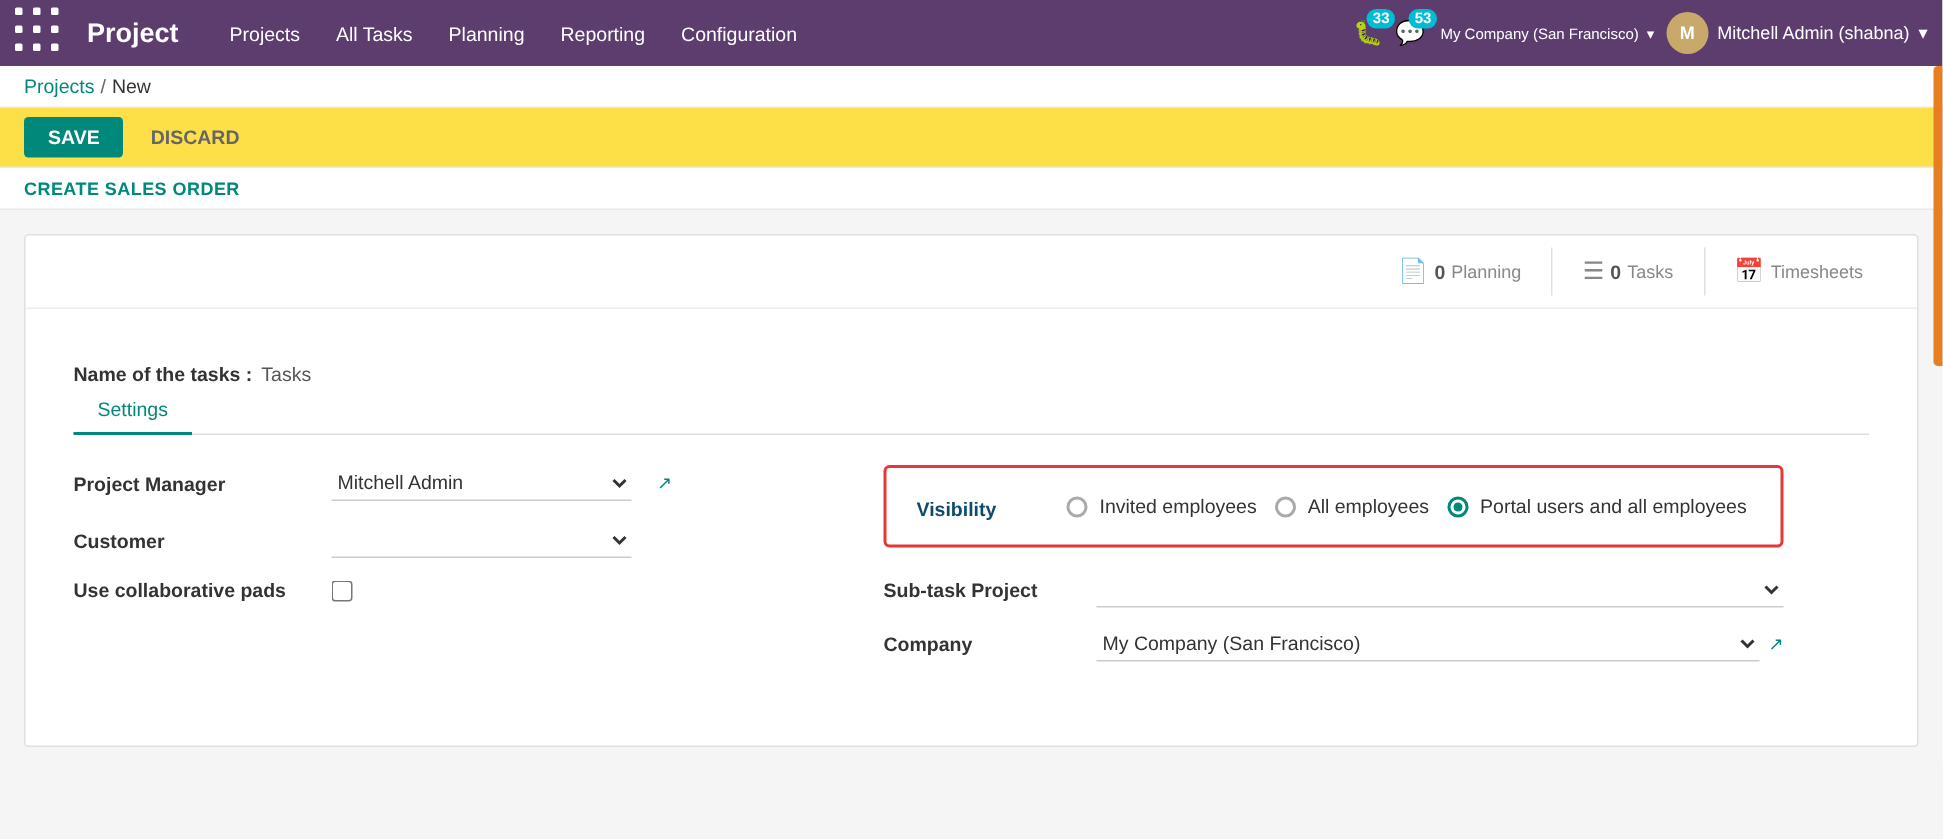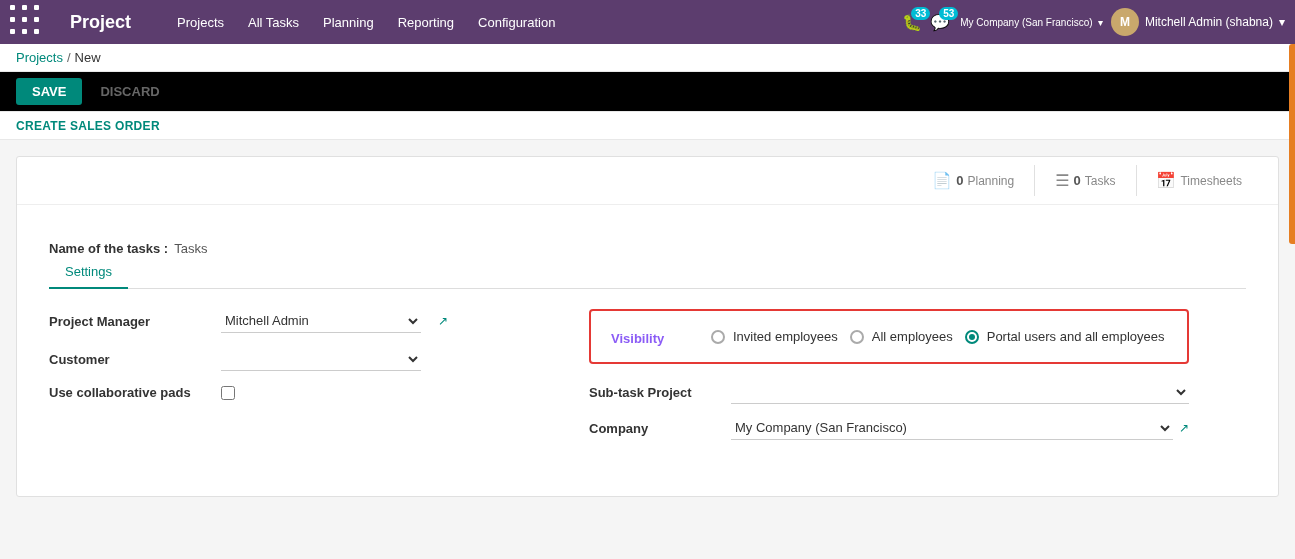--- a/index.html
+++ b/index.html
@@ -6,21 +6,21 @@
     body { font-family: 'Segoe UI', Arial, sans-serif; font-size: 13px; background: #f5f5f5; }
 
     
     .navbar {
       background: #5c3d6e;
       color: white;
       display: flex;
       align-items: center;
       height: 44px;
       padding: 0 10px;
-      gap: 12px;
+      gap: 0;
     }
     .navbar-grid {
       display: grid;
       grid-template-columns: repeat(3,10px);
       grid-template-rows: repeat(3,10px);
       gap: 2px;
       margin-right: 14px;
       cursor: pointer;
     }
     .navbar-grid span {
@@ -104,21 +104,21 @@
     .breadcrumb-link {
       color: #00897b;
       cursor: pointer;
       text-decoration: none;
     }
     .breadcrumb-sep { color: #666; }
     .breadcrumb-current { color: #333; }
 
     
     .action-bar {
-      background: #000000;
+      background: #fde047;
       padding: 6px 16px;
       display: flex;
       align-items: center;
       gap: 8px;
       border-bottom: 1px solid #e8e8e8;
     }
     .btn-save {
       background: #00897b;
       color: white;
       border: none;
@@ -302,21 +302,21 @@
     .visibility-section {
       border: 2px solid #e53935;
       border-radius: 4px;
       padding: 16px 20px;
       display: flex;
       gap: 20px;
       margin-bottom: 16px;
     }
     .visibility-label {
       font-weight: 600;
-      color: #8b5cf6;
+      color: #0c4a6e;
       font-size: 13px;
       width: 80px;
       flex-shrink: 0;
       margin-top: 4px;
     }
     .visibility-options {
       display: flex;
       flex-direction: row;
       gap: 12px;
     }

